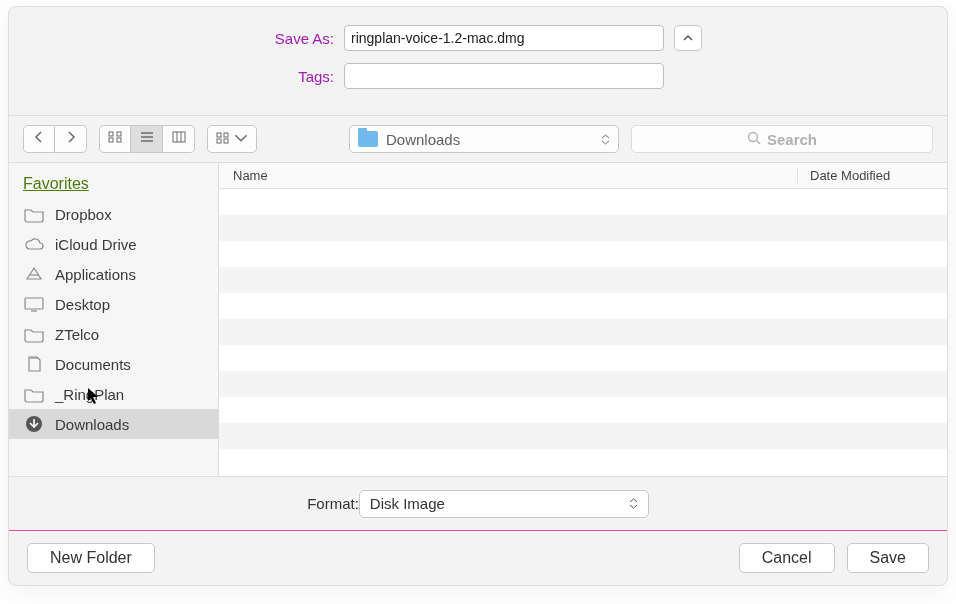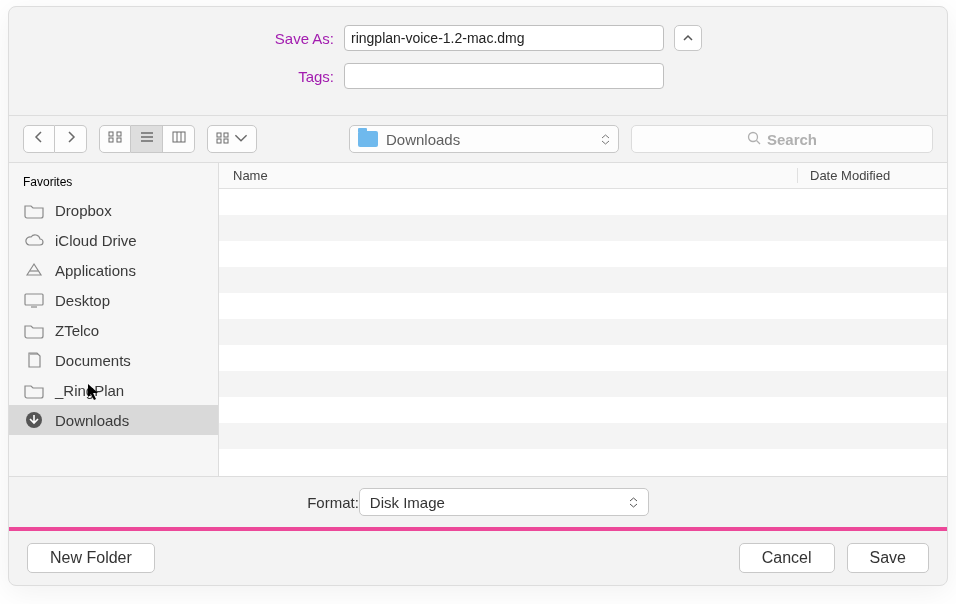--- a/index.html
+++ b/index.html
@@ -58,21 +58,21 @@
   .search-field {
     flex: 1; height: 28px; border: 1px solid #dcdcdc; border-radius: 5px; background: #fdfdfd;
     display: flex; align-items: center; justify-content: center; gap: 6px; color: #b0b0b0;
   }
   .search-field svg { width: 14px; height: 14px; stroke:#b0b0b0; fill:none; }
   .search-field span { font-size: 15px; font-weight: bold; }
 
   
   .body { display: flex; flex: 1; min-height: 0; border-bottom: 1px solid #ddd; }
   .sidebar { width: 210px; border-right: 1px solid #ddd; background: #f6f6f6; padding-top: 8px; }
-  .sidebar h4 { font-size: 12px; font-weight: 500; color: #000000; padding: 4px 14px 6px; }
+  .sidebar h4 { font-size: 16px; font-weight: 500; color: #4d7c0f; padding: 4px 14px 6px; text-decoration: underline; }
   .fav-item {
     display: flex; align-items: center; gap: 10px; padding: 6px 14px; font-size: 15px; color: #3a3a3a; cursor: default;
   }
   .fav-item.selected { background: #d9d9d9; }
   .ico { width: 22px; height: 18px; display:flex; align-items:center; justify-content:center; }
   .ico svg { width: 22px; height: 18px; }
   .cursor { position: relative; left: 78px; top: -22px; width:0; height:0; }
   .cursor svg { width: 14px; height: 18px; }
 
   
@@ -81,21 +81,21 @@
     display: flex; border-bottom: 1px solid #e0e0e0; background: #fafafa; height: 26px; align-items: center;
     font-size: 13px; color: #444; justify-content: space-between;
   }
   .col-name { flex: 1; padding-left: 14px; }
   .col-date { width: 150px; border-left: 1px solid #e0e0e0; padding-left: 12px; }
   .rows { flex: 1; overflow: hidden; }
   .row { height: 26px; }
   .row.alt { background: #f4f4f4; }
 
   
-  .format-row { height: 54px; display: flex; align-items: center; justify-content: center; gap: 0; border-bottom: 4px solid #ec4899; }
+  .format-row { height: 54px; display: flex; align-items: center; justify-content: center; gap: 0; border-bottom: 1px solid #ec4899; }
   .format-row label { font-size: 15px; color: #333; }
   .format-select {
     width: 290px; height: 28px; border: 1px solid #c8c8c8; border-radius: 5px; background: #fff;
     display: flex; align-items: center; padding: 0 10px; font-size: 15px; color: #333;
   }
   .format-select .stepper { margin-left: auto; }
 
   
   .bottom { height: 54px; display: flex; align-items: center; padding: 0 18px; gap: 12px; }
   .push-btn {

